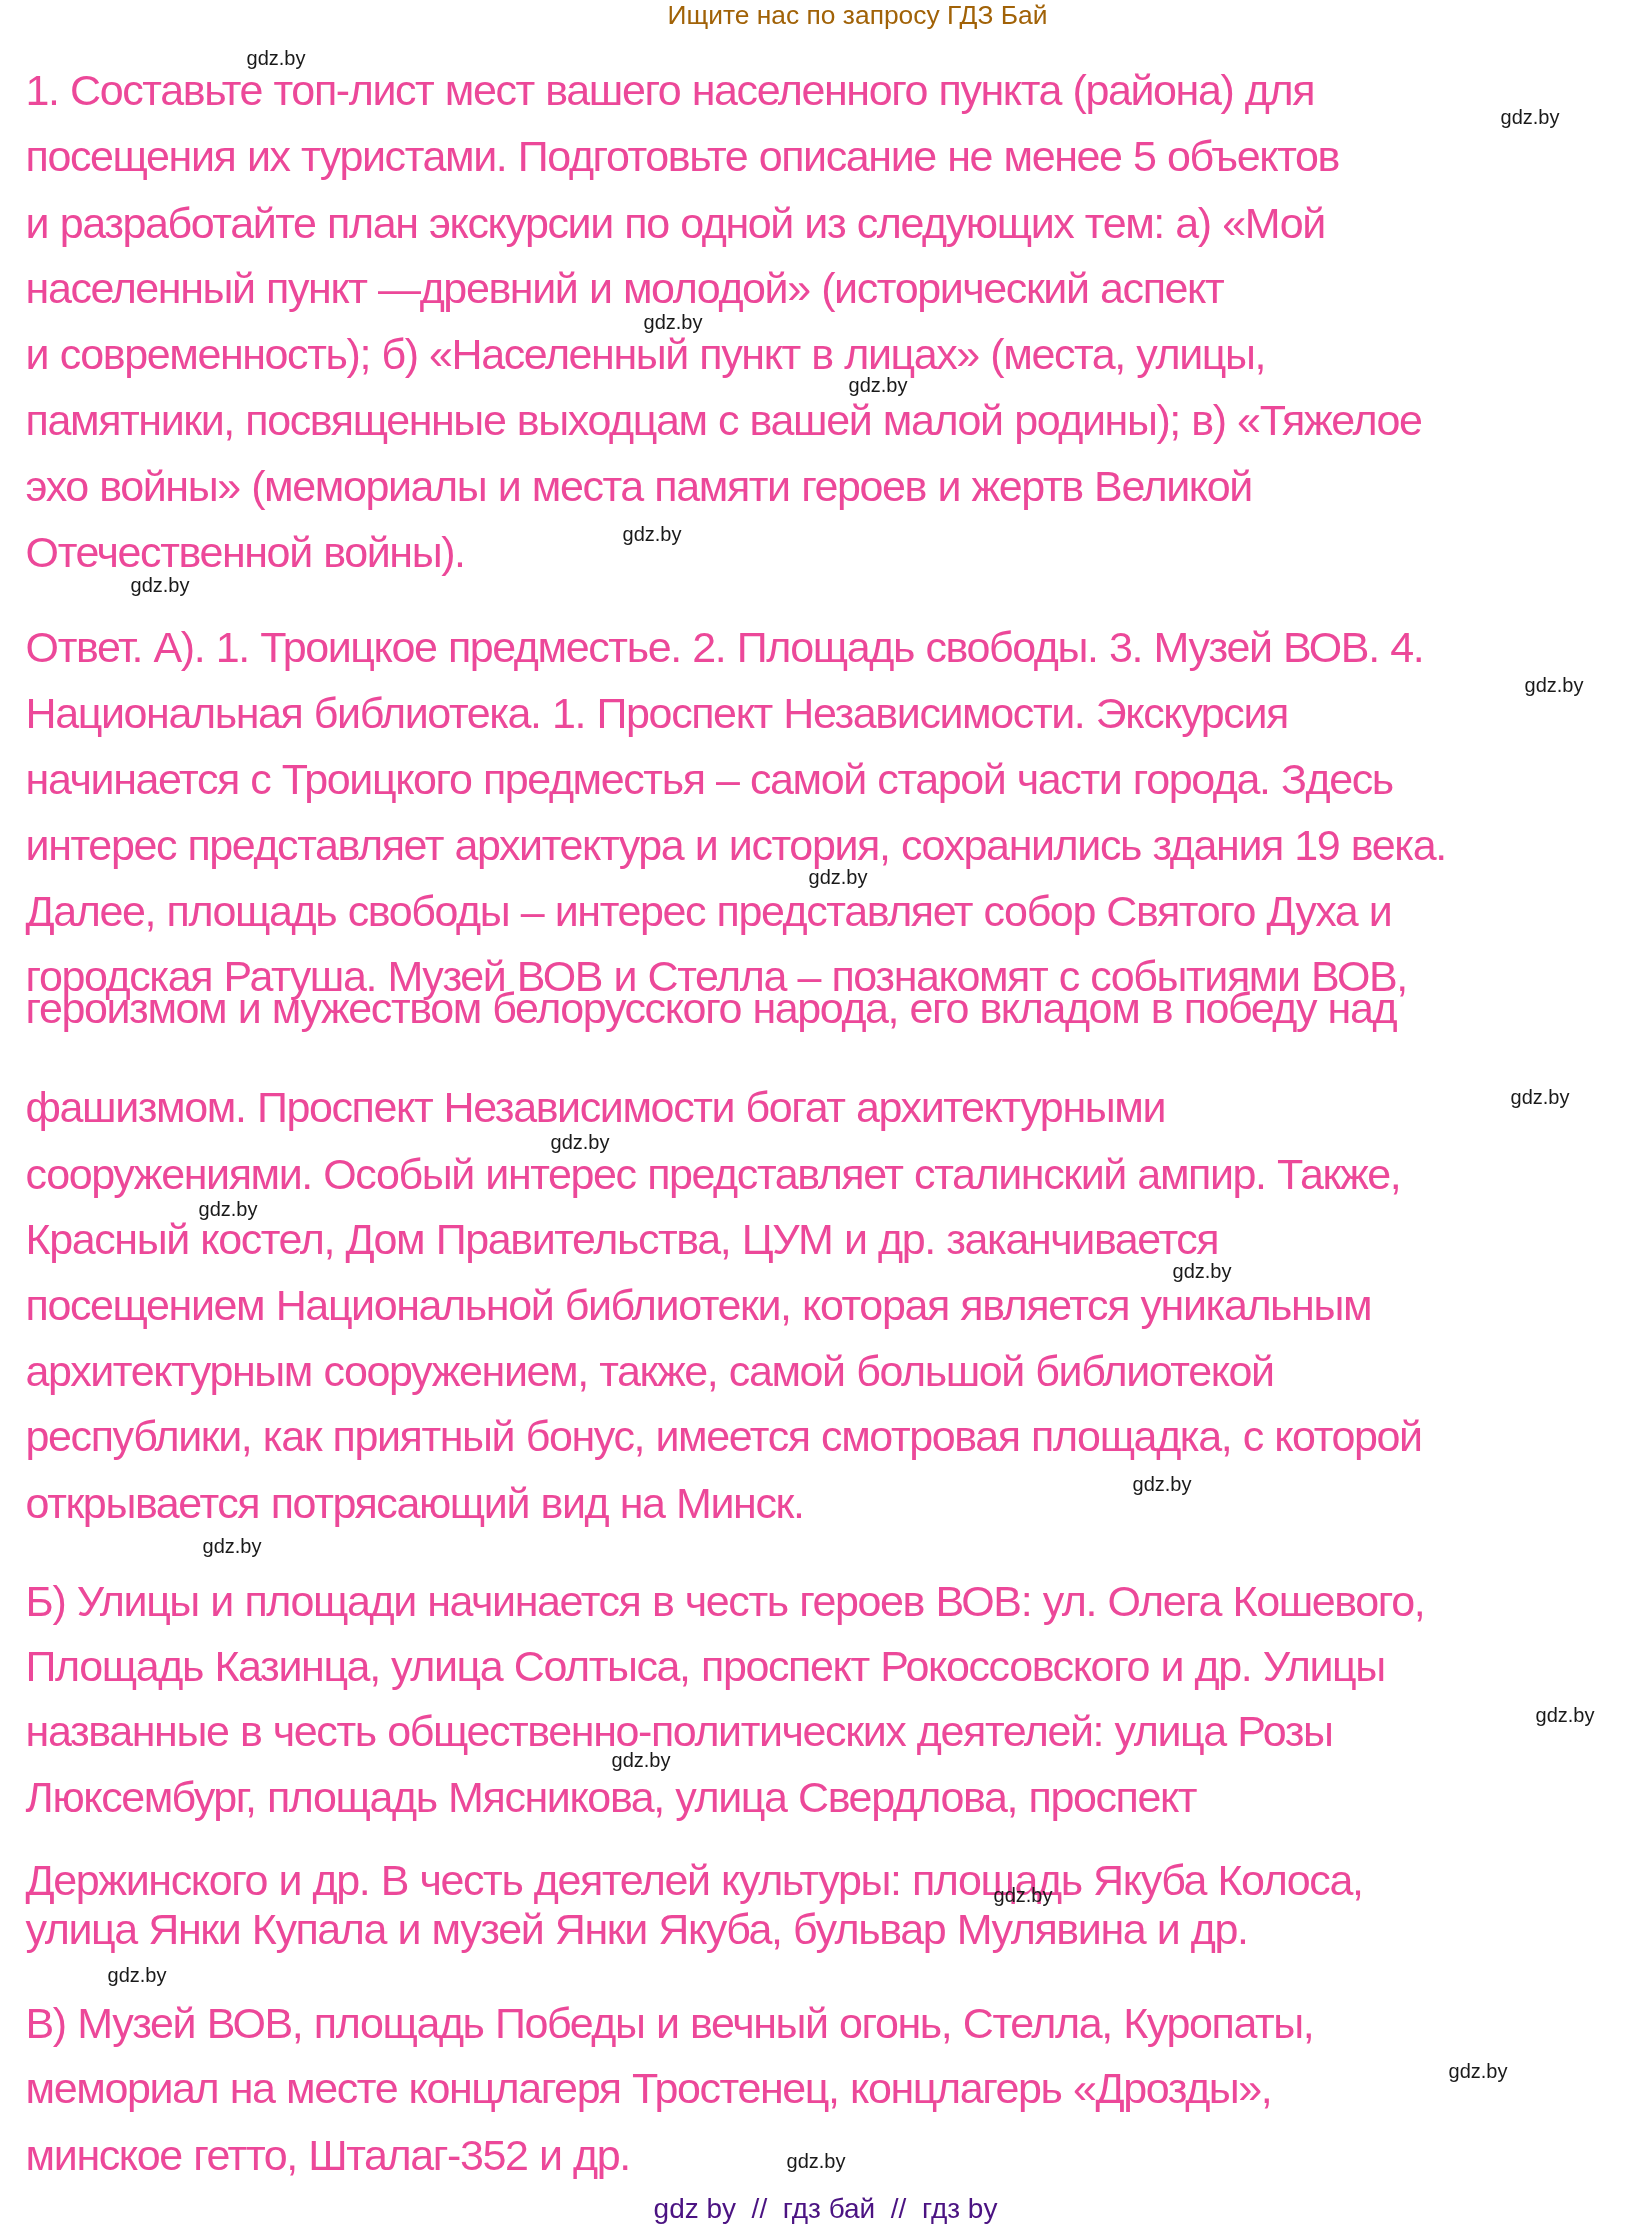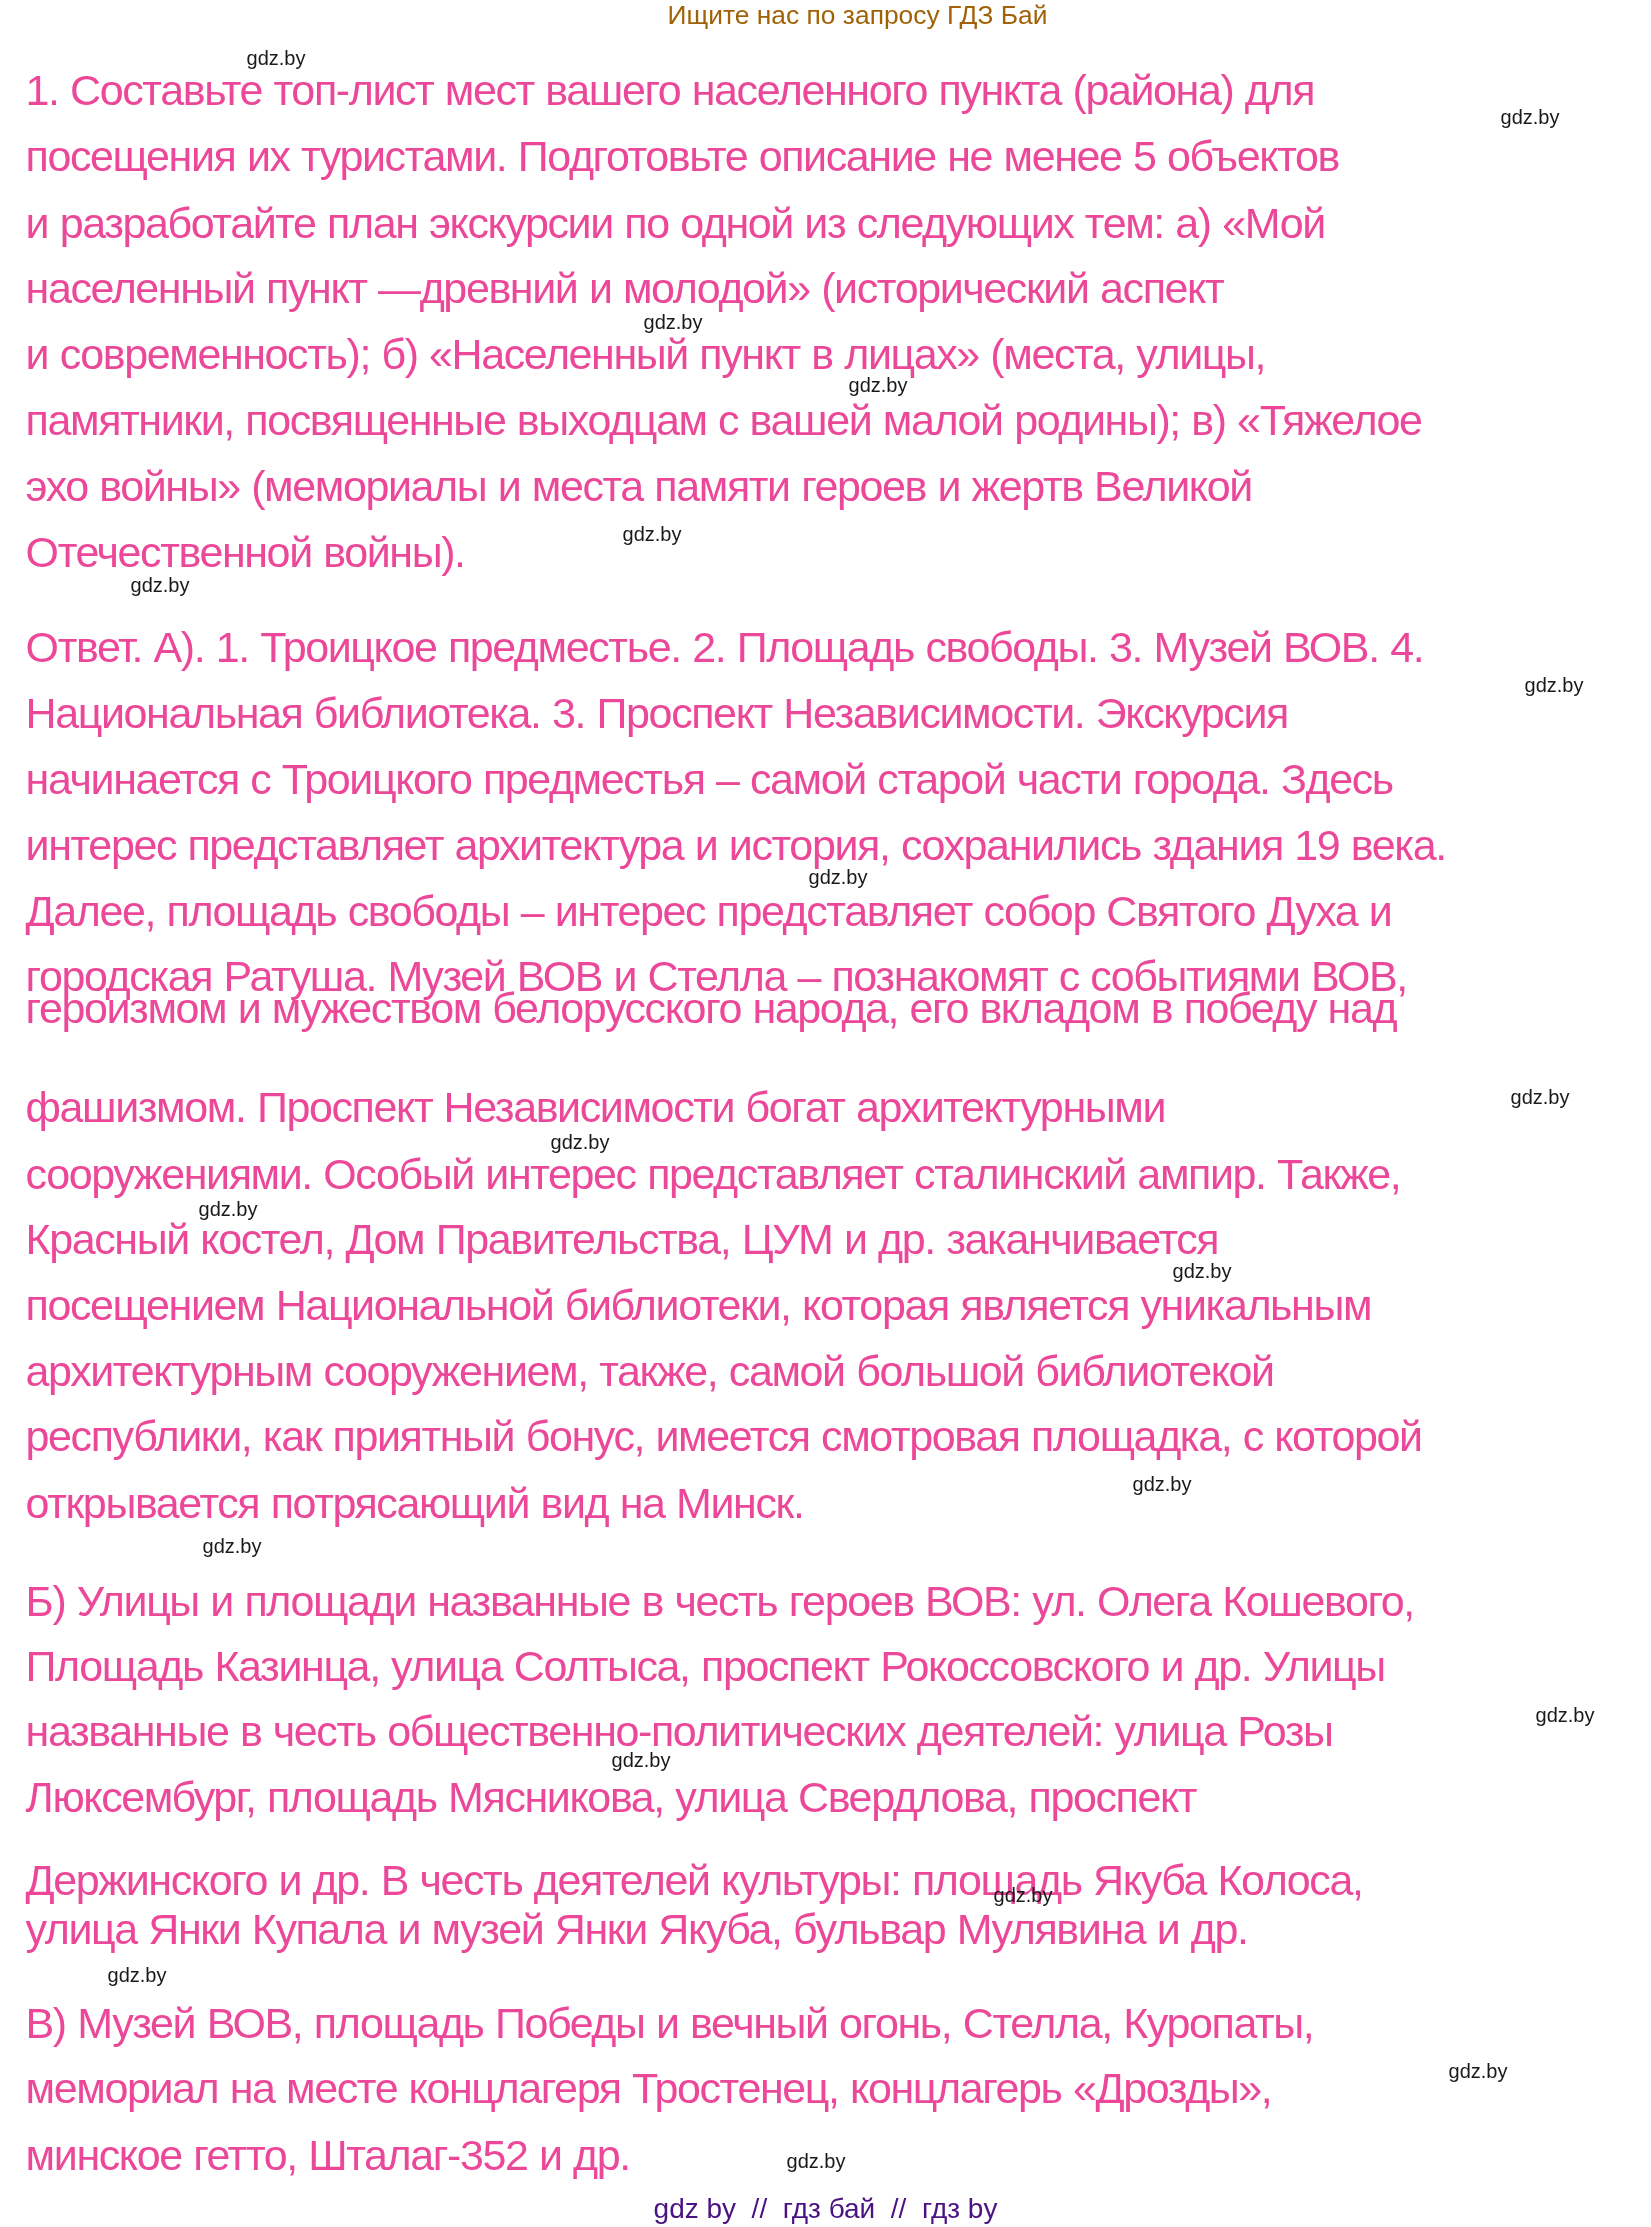--- a/index.html
+++ b/index.html
@@ -37,37 +37,37 @@
   <div class="line" style="top:191px">и разработайте план экскурсии по одной из следующих тем: а) «Мой</div>
   <div class="line" style="top:256px">населенный пункт —древний и молодой» (исторический аспект</div>
   <div class="line" style="top:322px">и современность); б) «Населенный пункт в лицах» (места, улицы,</div>
   <div class="line" style="top:388px">памятники, посвященные выходцам с вашей малой родины); в) «Тяжелое</div>
   <div class="line" style="top:454px">эхо войны» (мемориалы и места памяти героев и жертв Великой</div>
   <div class="line" style="top:520px">Отечественной войны).</div>
 </div>
 
 <div>
   <div class="line" style="top:615px">Ответ. А). 1. Троицкое предместье. 2.  Площадь свободы. 3. Музей ВОВ. 4.</div>
-  <div class="line" style="top:681px">Национальная библиотека. 3. Проспект Независимости. Экскурсия</div>
+  <div class="line" style="top:681px">Национальная библиотека. 1. Проспект Независимости. Экскурсия</div>
   <div class="line" style="top:747px">начинается с Троицкого предместья – самой старой части города. Здесь</div>
   <div class="line" style="top:813px">интерес представляет архитектура и история, сохранились здания 19 века.</div>
   <div class="line" style="top:879px">Далее, площадь свободы – интерес представляет собор Святого Духа и</div>
   <div class="line" style="top:944px">городская Ратуша. Музей ВОВ и Стелла – познакомят с событиями ВОВ,</div>
   <div class="line" style="top:976px">героизмом и мужеством белорусского народа, его вкладом в победу над</div>
   <div class="line" style="top:1075px">фашизмом. Проспект Независимости богат архитектурными</div>
   <div class="line" style="top:1142px">сооружениями. Особый интерес представляет сталинский ампир. Также,</div>
   <div class="line" style="top:1207px">Красный костел, Дом Правительства, ЦУМ и др. заканчивается</div>
   <div class="line" style="top:1273px">посещением Национальной библиотеки, которая является уникальным</div>
   <div class="line" style="top:1339px">архитектурным сооружением, также, самой большой библиотекой</div>
   <div class="line" style="top:1404px">республики, как приятный бонус, имеется смотровая площадка, с которой</div>
   <div class="line" style="top:1471px">открывается потрясающий вид на Минск.</div>
 </div>
 
 <div>
-  <div class="line" style="top:1569px">Б) Улицы и площади названные в честь героев ВОВ: ул. Олега Кошевого,</div>
+  <div class="line" style="top:1569px">Б) Улицы и площади начинается в честь героев ВОВ: ул. Олега Кошевого,</div>
   <div class="line" style="top:1634px">Площадь Казинца, улица Солтыса, проспект Рокоссовского и др. Улицы</div>
   <div class="line" style="top:1699px">названные в честь общественно-политических деятелей: улица Розы</div>
   <div class="line" style="top:1765px">Люксембург, площадь Мясникова, улица Свердлова, проспект</div>
   <div class="line" style="top:1848px">Держинского  и др. В честь деятелей культуры: площадь Якуба Колоса,</div>
   <div class="line" style="top:1897px">улица Янки Купала и музей Янки Якуба, бульвар Мулявина и др.</div>
 </div>
 
 <div>
   <div class="line" style="top:1991px">В) Музей ВОВ, площадь Победы и вечный огонь, Стелла, Куропаты,</div>
   <div class="line" style="top:2056px">мемориал на месте концлагеря Тростенец, концлагерь «Дрозды»,</div>

